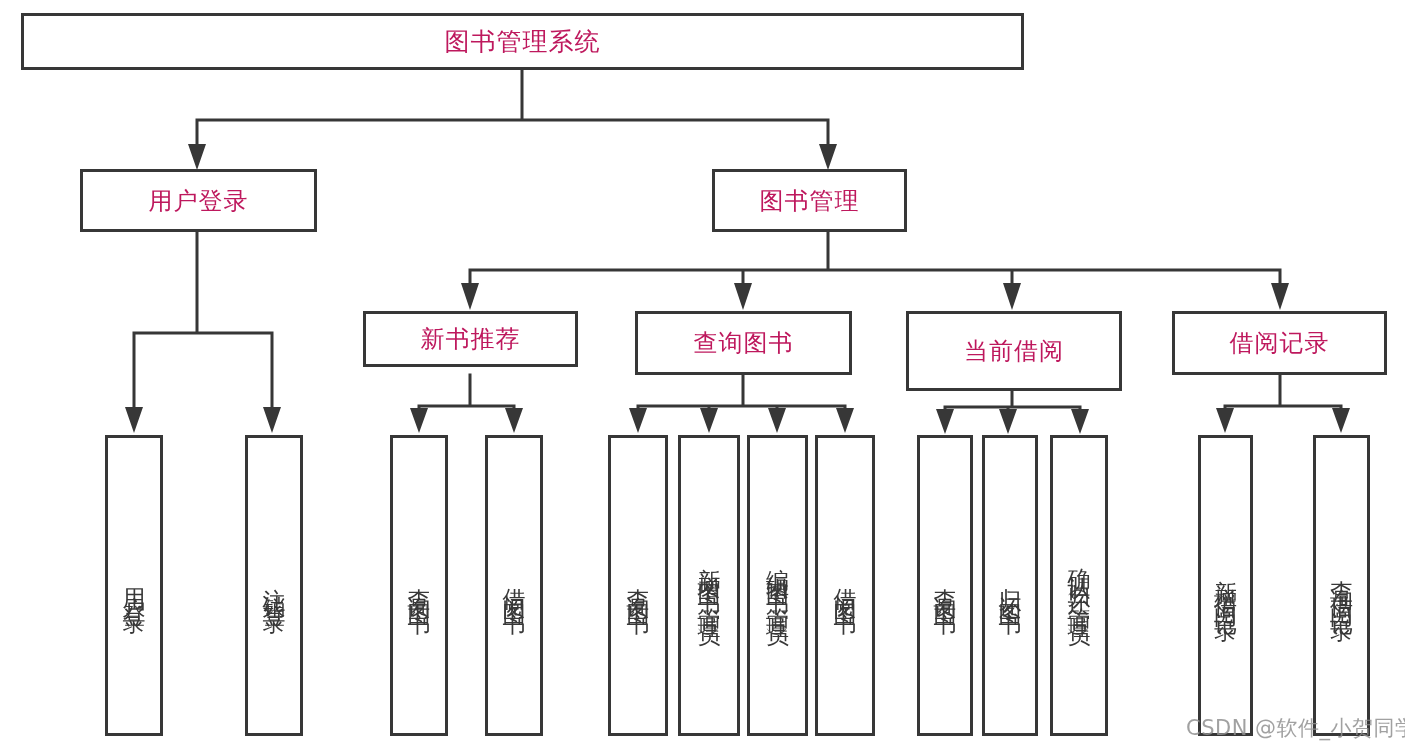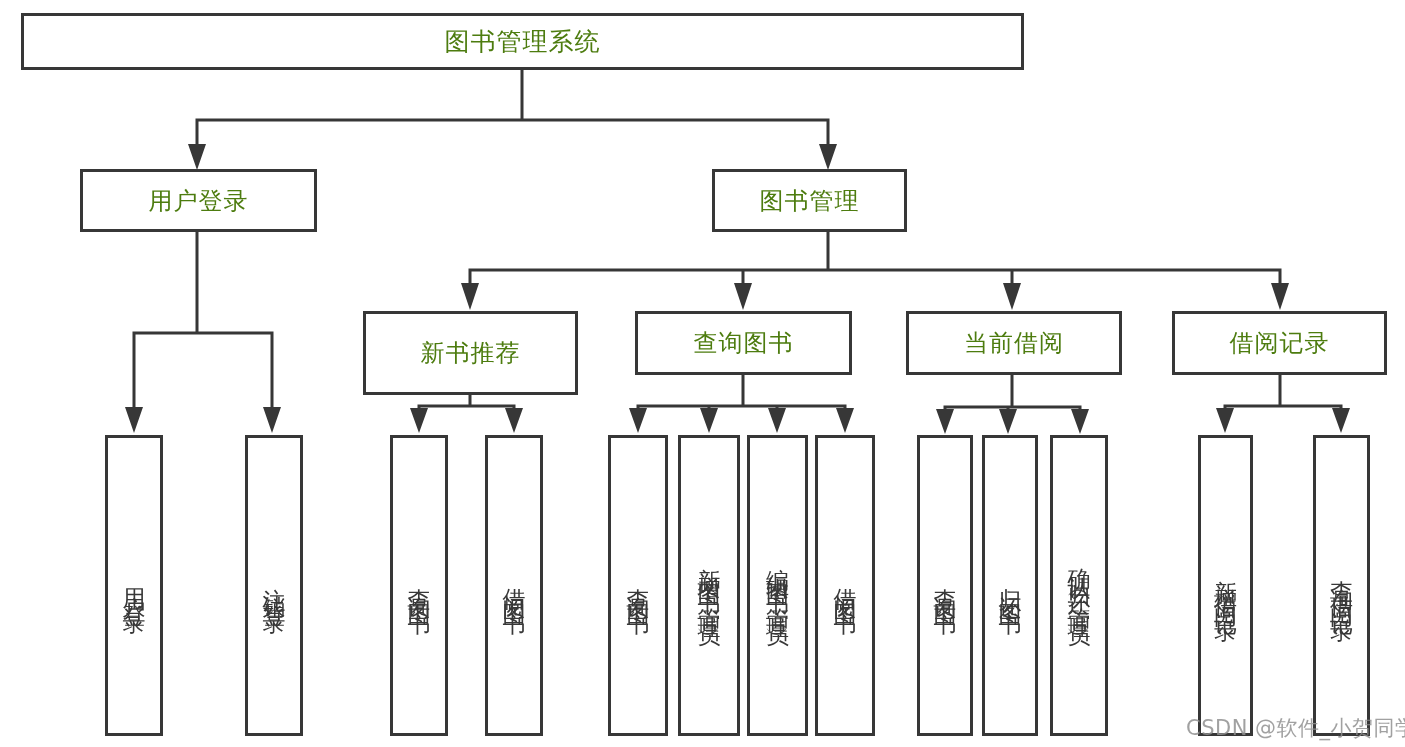--- a/index.html
+++ b/index.html
@@ -24,21 +24,21 @@
     pointer-events: none;
   }
   .hbox {
     position: absolute;
     box-sizing: border-box;
     border: 3px solid #373737;
     background: #ffffff;
     display: flex;
     align-items: center;
     justify-content: center;
-    color: #4d7c0f;
+    color: #be185d;
     font-size: 24px;
     letter-spacing: 1px;
     white-space: nowrap;
     z-index: 2;
   }
   .hbox.root { font-size: 25px; }
   .vbox {
     position: absolute;
     box-sizing: border-box;
     border: 3px solid #373737;
@@ -96,27 +96,27 @@
     <span>图书管理系统</span>
   </div>
 
   <div class="hbox" style="left:80px;top:169px;width:237px;height:63px">
     <span>用户登录</span>
   </div>
   <div class="hbox" style="left:712px;top:169px;width:195px;height:63px">
     <span>图书管理</span>
   </div>
 
-  <div class="hbox" style="left:363px;top:311px;width:215px;height:84px">
+  <div class="hbox" style="left:363px;top:311px;width:215px;height:56px">
     <span>新书推荐</span>
   </div>
   <div class="hbox" style="left:635px;top:311px;width:217px;height:64px">
     <span>查询图书</span>
   </div>
-  <div class="hbox" style="left:906px;top:311px;width:216px;height:64px">
+  <div class="hbox" style="left:906px;top:311px;width:216px;height:80px">
     <span>当前借阅</span>
   </div>
   <div class="hbox" style="left:1172px;top:311px;width:215px;height:64px">
     <span>借阅记录</span>
   </div>
 
   <div class="vbox" style="left:105px;width:58px">
     <span class="vlbl">用户登录</span>
   </div>
   <div class="vbox" style="left:245px;width:58px">

